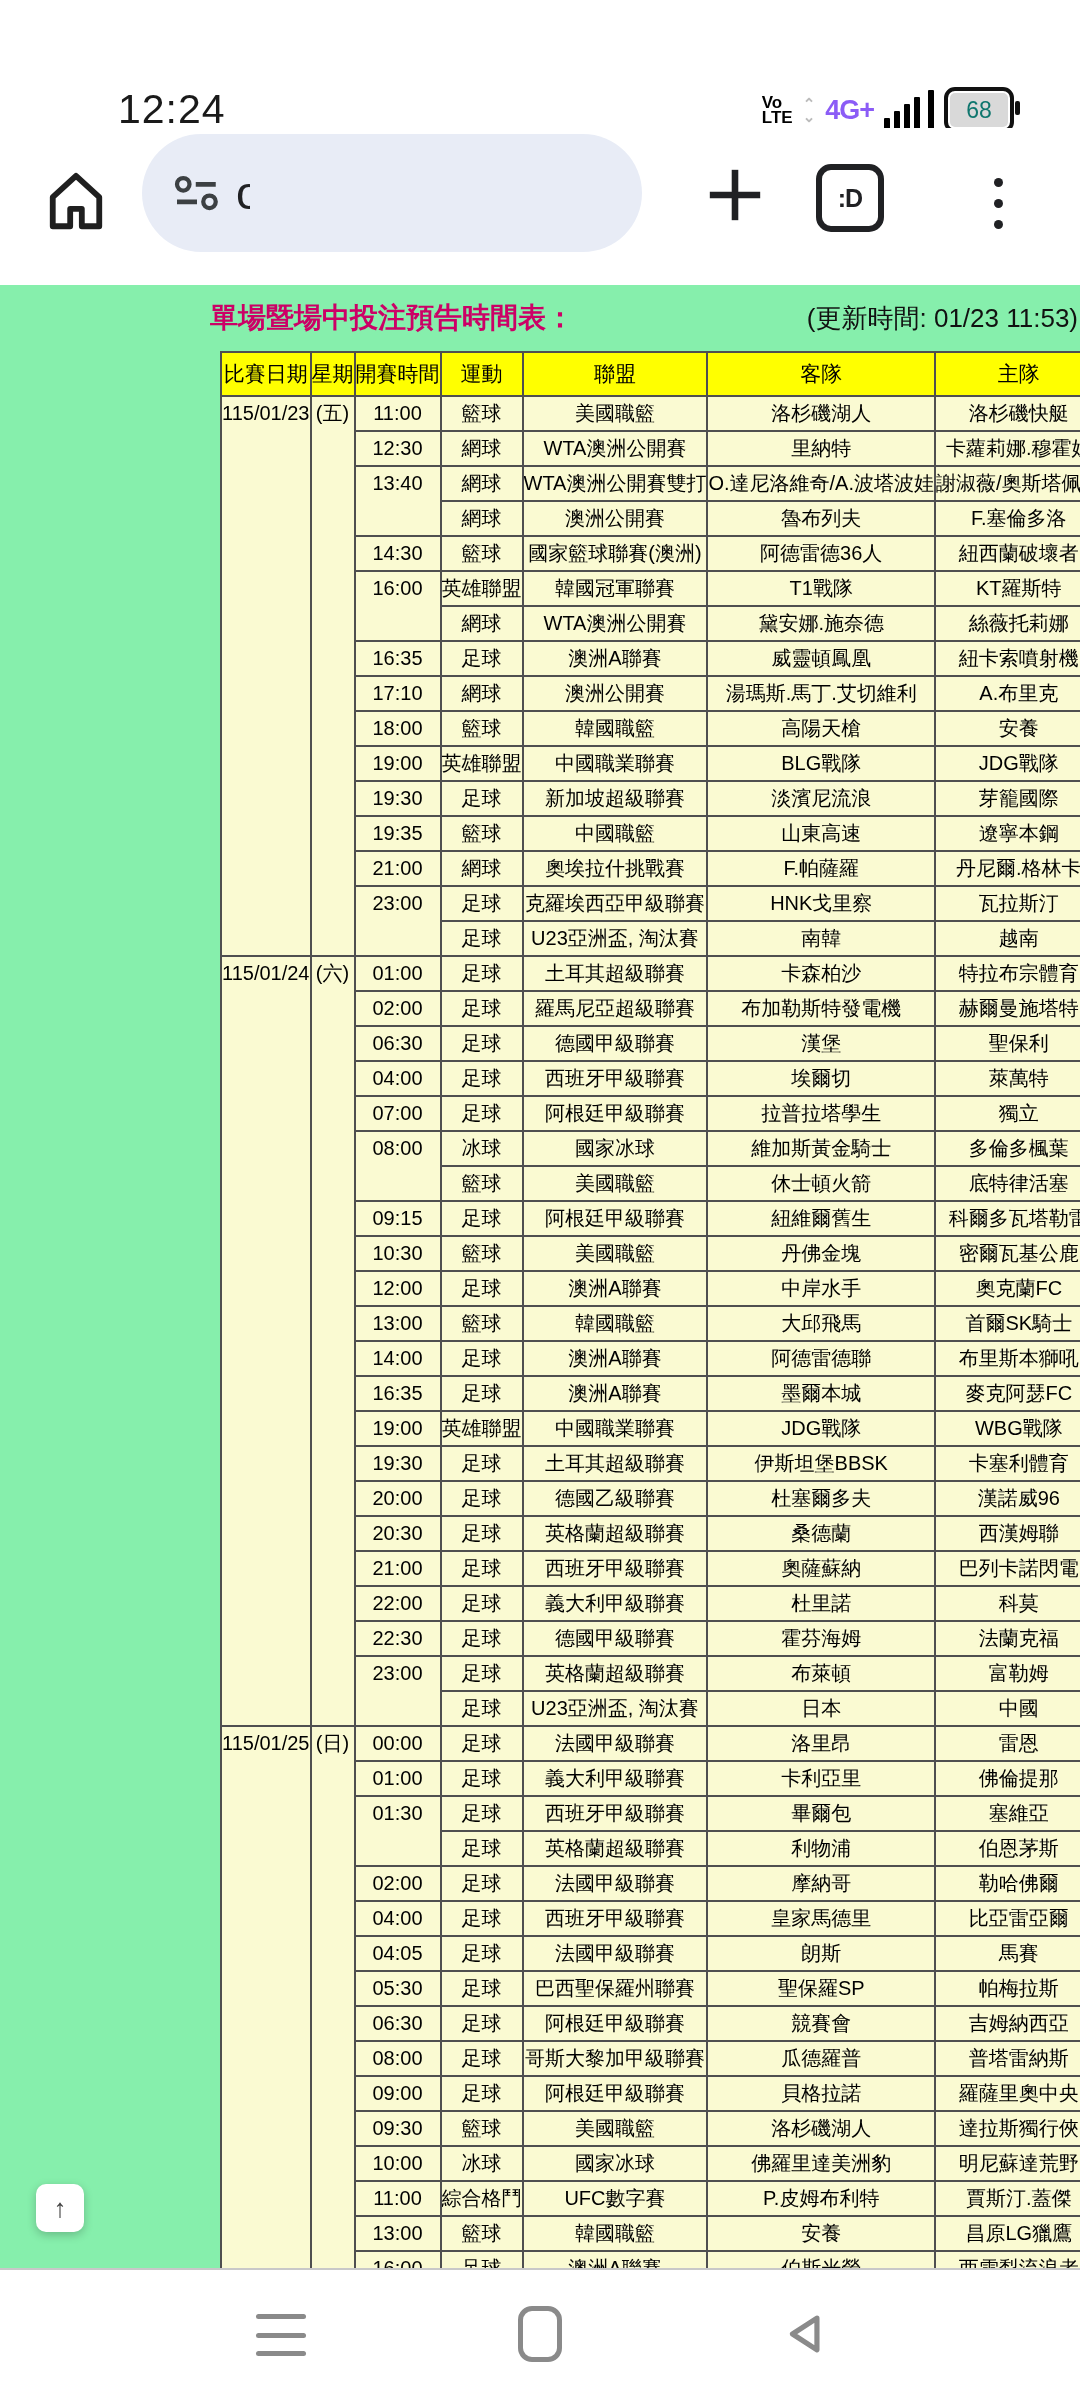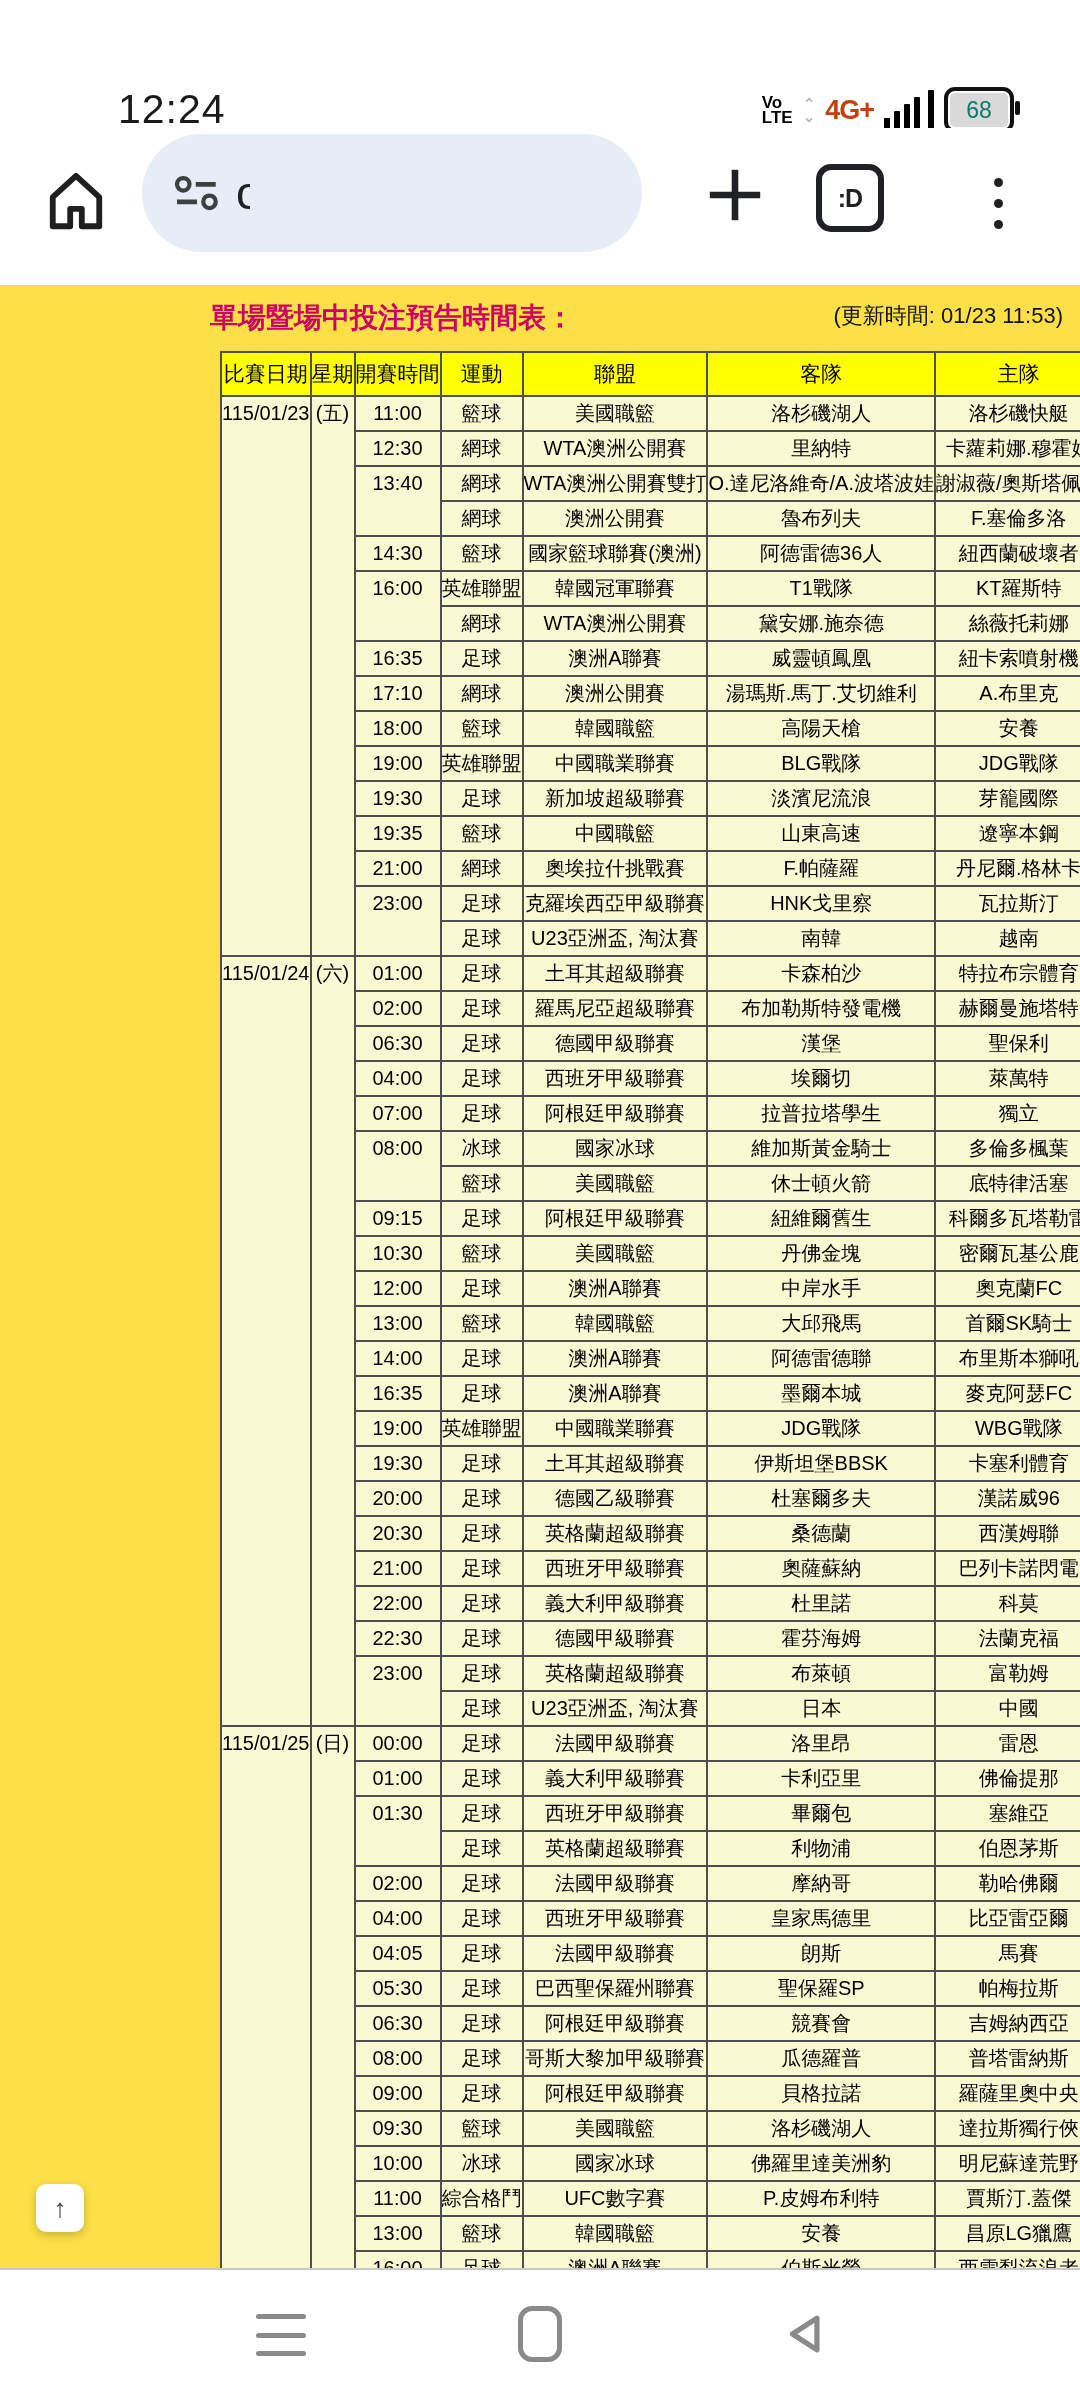--- a/index.html
+++ b/index.html
@@ -6,44 +6,44 @@
   body{
     width:1080px;height:2400px;position:relative;overflow:hidden;
     background:#ffffff;font-family:"Liberation Sans",sans-serif;color:#111;
   }
   
   .statusbar{position:absolute;left:0;top:0;width:1080px;height:128px;background:#fff;margin-top:44px;}
   .clock{position:absolute;left:118px;top:42px;font-size:41px;font-weight:500;color:#1a1a1a;letter-spacing:1px;}
   .sb-right{position:absolute;right:66px;top:40px;height:52px;display:flex;align-items:center;gap:10px;}
   .volte{font-size:17px;line-height:15px;font-weight:bold;color:#000;text-align:left;}
   .updown{display:flex;flex-direction:column;gap:2px;color:#bbb;font-size:15px;line-height:11px;font-weight:bold;}
-  .nettype{font-size:27px;font-weight:bold;color:#c2410c;letter-spacing:-1px;}
+  .nettype{font-size:27px;font-weight:bold;color:#8b5cf6;letter-spacing:-1px;}
   .sigbars{display:flex;align-items:flex-end;gap:4px;height:40px;}
   .sigbars i{display:block;width:6px;background:#000;border-radius:1px;}
   .battery{position:relative;width:62px;height:38px;border:4px solid #111;border-radius:11px;display:flex;align-items:center;justify-content:center;}
   .battery .fill{position:absolute;inset:2px;background:#d9d9d9;border-radius:5px;}
   .battery .pct{position:relative;font-size:23px;color:#0f766e;}
   .battery .cap{position:absolute;right:-10px;top:10px;width:5px;height:14px;background:#111;border-radius:2px;}
   
   .toolbar{position:absolute;left:0;top:128px;width:1080px;height:150px;background:#fff;}
   .homebtn{position:absolute;left:40px;top:32px;width:72px;height:84px;display:flex;align-items:center;justify-content:center;}
   .urlbar{position:absolute;left:142px;top:6px;width:500px;height:118px;background:#e8ecf6;border-radius:59px;display:flex;align-items:center;overflow:hidden;}
   .tuneicon{margin-left:32px;flex:0 0 auto;}
   .urlclip{width:14px;overflow:hidden;flex:0 0 auto;margin-left:16px;font-size:46px;color:#202124;}
   .urltext{font-size:46px;color:#202124;white-space:nowrap;letter-spacing:0px;}
   .plusbtn{position:absolute;left:700px;top:32px;width:70px;height:70px;display:flex;align-items:center;justify-content:center;}
   .tabbtn{position:absolute;left:816px;top:36px;width:56px;height:56px;border:6px solid #202124;border-radius:15px;display:flex;align-items:center;justify-content:center;}
   .tablabel{font-size:25px;font-weight:bold;color:#202124;letter-spacing:-1px;}
   .menubtn{position:absolute;left:978px;top:30px;width:40px;height:90px;display:flex;flex-direction:column;align-items:center;justify-content:center;gap:12px;}
   .menubtn b{width:9px;height:9px;border-radius:50%;background:#202124;}
   .tbdivider{position:absolute;left:0;top:283px;width:1080px;height:2px;background:#dcdcdc;}
   
-  .content{position:absolute;left:0;top:285px;width:1080px;height:1984px;background:#fde047;overflow:hidden;}
+  .content{position:absolute;left:0;top:285px;width:1080px;height:1984px;background:#86efac;overflow:hidden;}
   .pagetitle{position:absolute;left:210px;top:14px;font-size:28px;font-weight:bold;color:#cc0066;}
-  .updated{position:absolute;right:17px;top:16px;font-size:22px;color:#111;text-align:right;}
+  .updated{position:absolute;right:2px;top:16px;font-size:26px;color:#111;text-align:right;}
   .tablewrap{position:absolute;left:220px;top:66px;}
   table.sched{border-collapse:collapse;table-layout:fixed;}
   .sched th,.sched td{
     border:2px solid #4f4f4f;background:#fafad2;text-align:center;
     padding:0;font-size:20px;white-space:nowrap;overflow:hidden;
     vertical-align:top;line-height:33px;height:33px;font-weight:normal;color:#000;
   }
   .sched th{background:#ffff00;height:42px;line-height:42px;font-size:21px;}
   .sched td.c-home{overflow:hidden;}
   .bottomline{position:absolute;left:0;top:2268px;width:1080px;height:2px;background:#c8c8c8;}

